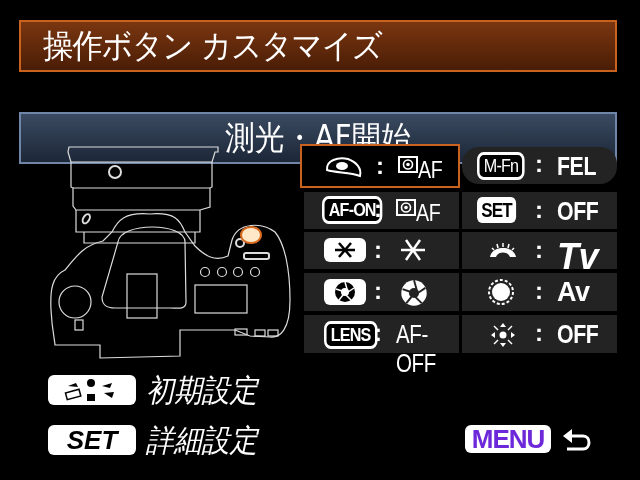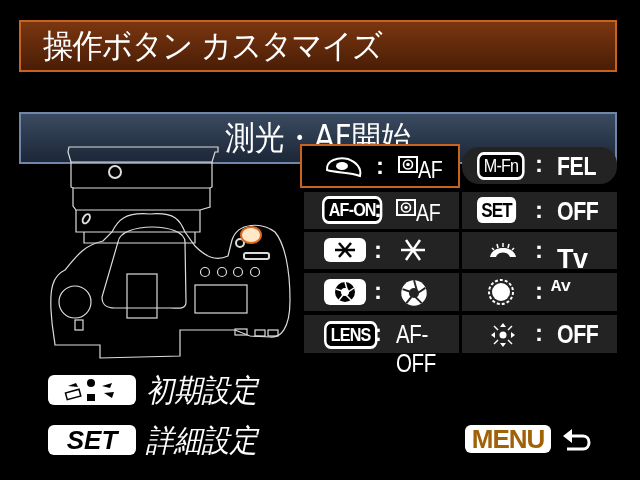--- a/index.html
+++ b/index.html
@@ -47,21 +47,21 @@
     }
     .icon { position:absolute; }
     .footer-row { position:absolute; left:48px; display:flex; align-items:center;font-style:italic; }
     .footer-badge {
       width:88px; height:30px; background:#fff; color:#000; border-radius:6px;
       display:flex; align-items:center; justify-content:center;
       font-family:"Liberation Sans", sans-serif; font-weight:bold; font-size:26px;
     }
     .footer-label { margin-left:10px; font-size:31px; line-height:36px; transform:scaleX(0.9); transform-origin:left center; }
     .menu-badge {
-      position:absolute; left:465px; top:425px; width:86px; height:28px; background:#fff; color:#a16207;
+      position:absolute; left:465px; top:425px; width:86px; height:28px; background:#fff; color:#6d28d9;
       border-radius:6px; display:flex; align-items:center; justify-content:center;
       font-family:"Liberation Sans", sans-serif; font-weight:bold; font-size:26px; letter-spacing:-1px;
     }
     .back-icon { position:absolute; left:561px; top:427px; }
   </style>
 </head>
 <body>
 
 <div class="title-bar">
   <span>操作ボタン カスタマイズ</span>
@@ -197,30 +197,30 @@
       <path d="M2 18 C4 6 26 6 28 18 L22 18 C20 12 10 12 8 18 Z" fill="#fff"></path>
       <g stroke="#fff" stroke-width="1.5">
           <line x1="15" y1="4" x2="15" y2="8"></line>
           <line x1="9" y1="5" x2="10" y2="9"></line>
           <line x1="21" y1="5" x2="20" y2="9"></line>
           <line x1="4" y1="9" x2="6" y2="11"></line>
           <line x1="26" y1="9" x2="24" y2="11"></line>
         </g>
     </svg>
     <span class="sep" style="left:73px;top:4px;">:</span>
-    <span class="val" style="left:95px;top:12px;font-size:27px;transform:none;">Tv</span>
+    <span class="val" style="left:95px;top:4px;font-size:36px;transform:none;font-style:italic;">Tv</span>
   </div>
 
   <div class="cell" style="left:158px;top:126px;width:155px;height:38px;">
     <svg class="icon" style="left:25px;top:5px" width="28" height="28" viewBox="0 0 28 28">
       <circle cx="14" cy="14" r="12" fill="none" stroke="#fff" stroke-width="2" stroke-dasharray="3 2"></circle>
       <circle cx="14" cy="14" r="9" fill="#fff"></circle>
     </svg>
     <span class="sep" style="left:73px;top:4px;">:</span>
-    <span class="val" style="left:89px;top:4px;font-size:17px;transform:none;font-family:Liberation Mono, monospace;">Av</span>
+    <span class="val" style="left:95px;top:4px;font-size:27px;transform:none;">Av</span>
   </div>
 
   <div class="cell" style="left:158px;top:168px;width:155px;height:38px;">
     <svg class="icon" style="left:28px;top:7px" width="26" height="26" viewBox="0 0 26 26">
       <circle cx="13" cy="13" r="3.5" fill="#fff"></circle>
       <g fill="#fff">
           <polygon points="13,1 10,5 16,5"></polygon>
           <polygon points="13,25 10,21 16,21"></polygon>
           <polygon points="1,13 5,10 5,16"></polygon>
           <polygon points="25,13 21,10 21,16"></polygon>

